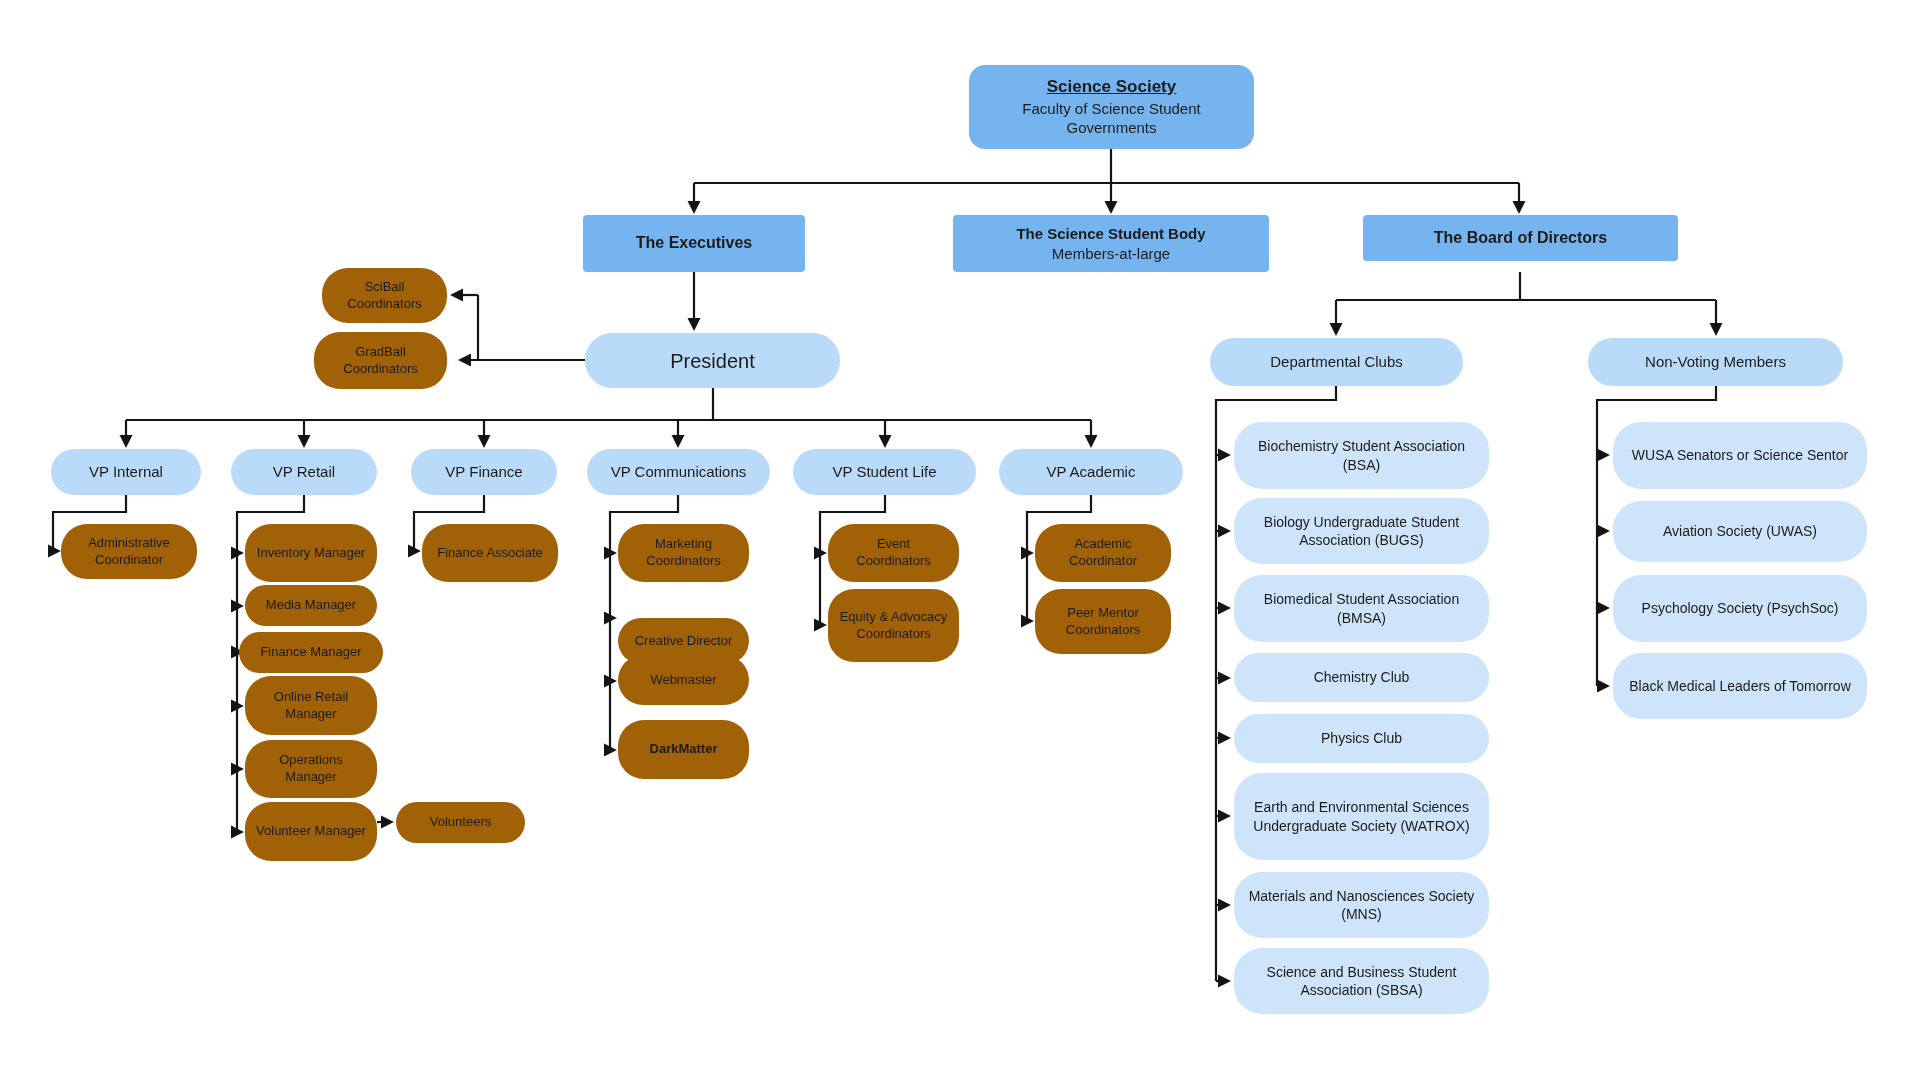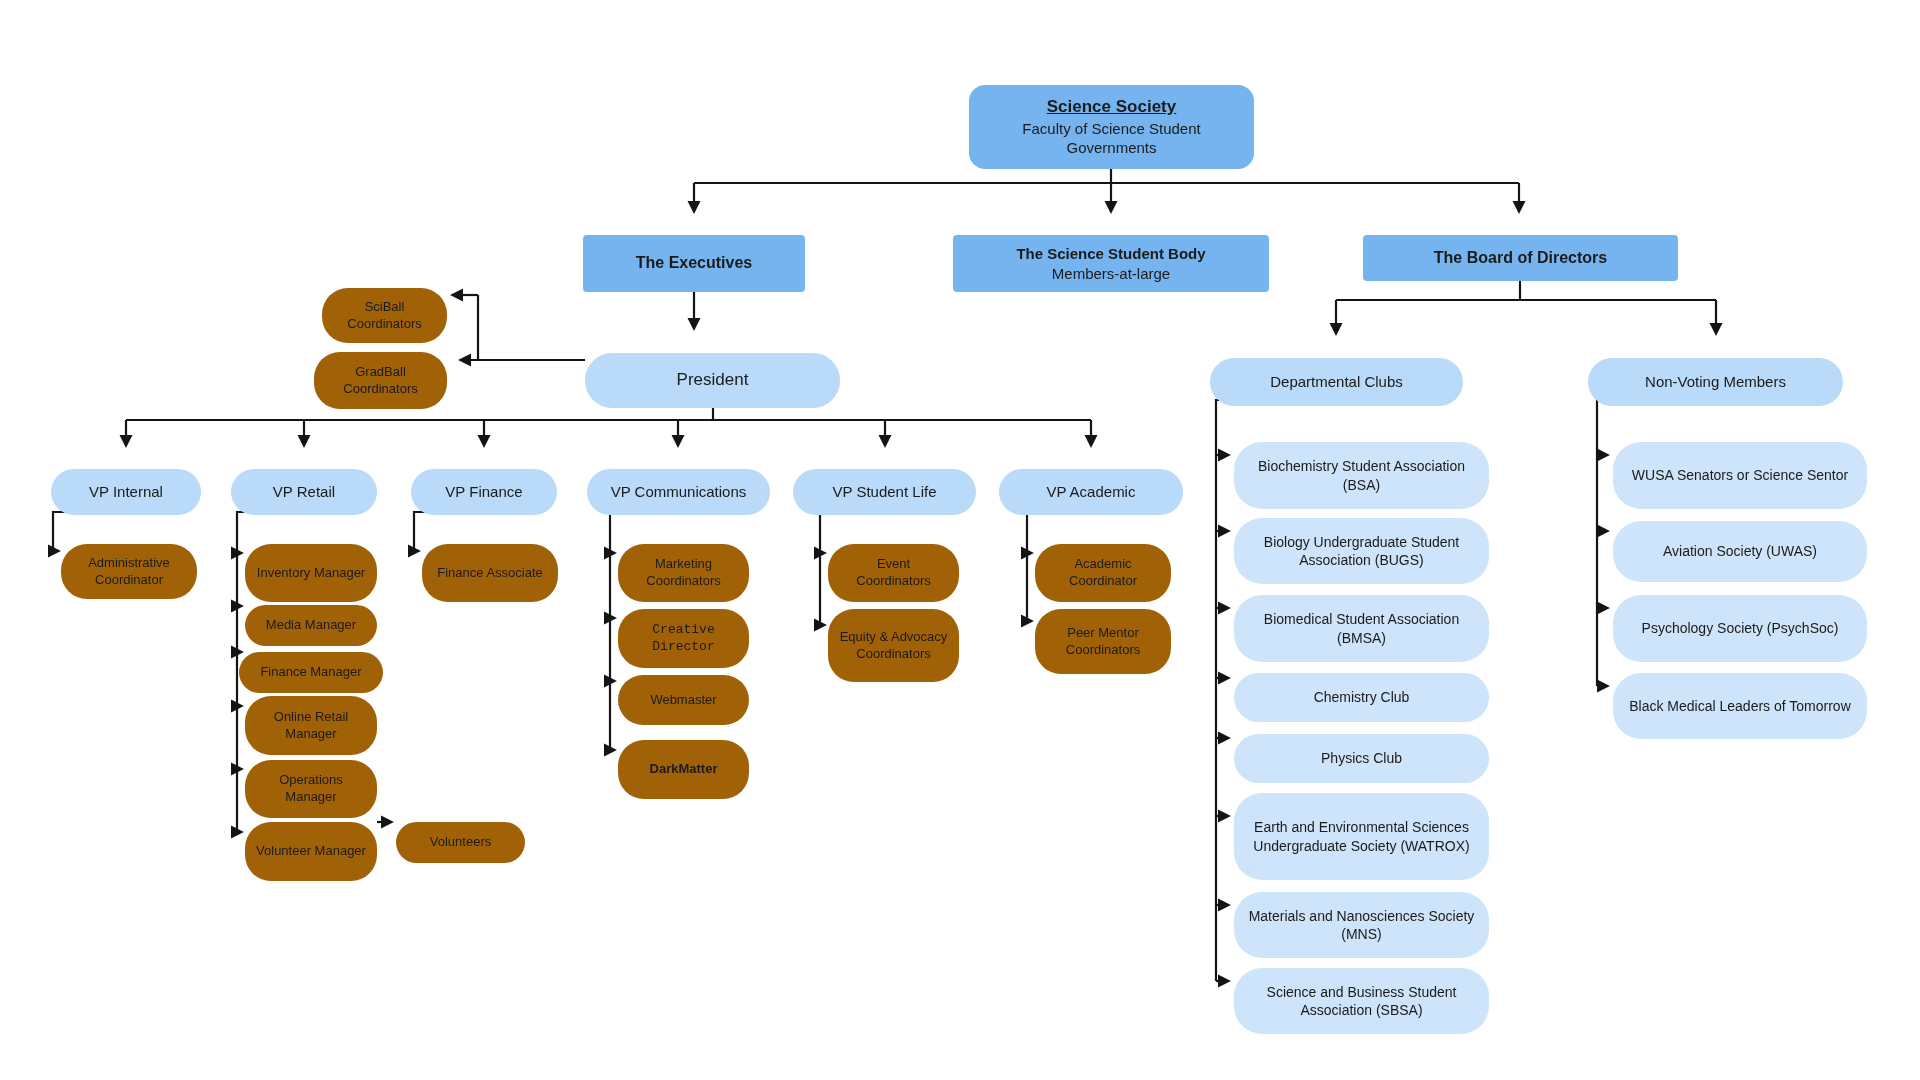--- a/index.html
+++ b/index.html
@@ -14,21 +14,20 @@
   .node{
     position:absolute;
     display:flex;flex-direction:column;
     align-items:center;justify-content:center;
     text-align:center;
     color:#1b1b1b;
     box-sizing:border-box;
     padding:4px 10px;
     line-height:1.3;
     white-space:normal;
-    margin-top:20px;
   }
   .header{background:#76b4f0;border-radius:4px;font-weight:700;font-size:16px;}
   .root{border-radius:16px;}
   .root .title{font-weight:700;font-size:17px;text-decoration:underline;}
   .root .subtitle{font-weight:400;font-size:16px;}
   .header .subtitle{font-weight:400;font-size:15px;}
   .header .title2{font-weight:700;font-size:15px;}
   .pill{background:#b9daf8;border-radius:27px;font-size:15px;}
   .leaf{background:#a16207;border-radius:26px;font-size:13px;}
   .club{background:#cde4fa;border-radius:28px;font-size:14px;}
@@ -130,21 +129,21 @@
 
   <div class="node header" style="left:583px;top:215px;width:222px;height:57px;">The Executives</div>
 
   <div class="node header" style="left:953px;top:215px;width:316px;height:57px;">
     <span class="title2">The Science Student Body</span>
     <span class="subtitle">Members-at-large</span>
   </div>
 
   <div class="node header" style="left:1363px;top:215px;width:315px;height:46px;">The Board of Directors</div>
 
-  <div class="node pill" style="left:585px;top:333px;width:255px;height:55px;font-size:17px;">President</div>
+  <div class="node pill" style="left:585px;top:333px;width:255px;height:55px;font-size:20px;">President</div>
   <div class="node leaf" style="left:322px;top:268px;width:125px;height:55px;">SciBall Coordinators</div>
   <div class="node leaf" style="left:314px;top:332px;width:133px;height:57px;">GradBall Coordinators</div>
 
   <div class="node pill" style="left:51px;top:449px;width:150px;height:46px;">VP Internal</div>
   <div class="node pill" style="left:231px;top:449px;width:146px;height:46px;">VP Retail</div>
   <div class="node pill" style="left:411px;top:449px;width:146px;height:46px;">VP Finance</div>
   <div class="node pill" style="left:587px;top:449px;width:183px;height:46px;">VP Communications</div>
   <div class="node pill" style="left:793px;top:449px;width:183px;height:46px;">VP Student Life</div>
   <div class="node pill" style="left:999px;top:449px;width:184px;height:46px;">VP Academic</div>
 
@@ -154,21 +153,21 @@
   <div class="node leaf" style="left:245px;top:585px;width:132px;height:41px;">Media Manager</div>
   <div class="node leaf" style="left:239px;top:632px;width:144px;height:41px;">Finance Manager</div>
   <div class="node leaf" style="left:245px;top:676px;width:132px;height:59px;">Online Retail Manager</div>
   <div class="node leaf" style="left:245px;top:740px;width:132px;height:58px;">Operations Manager</div>
   <div class="node leaf" style="left:245px;top:802px;width:132px;height:59px;">Volunteer Manager</div>
   <div class="node leaf" style="left:396px;top:802px;width:129px;height:41px;">Volunteers</div>
 
   <div class="node leaf" style="left:422px;top:524px;width:136px;height:58px;">Finance Associate</div>
 
   <div class="node leaf" style="left:618px;top:524px;width:131px;height:58px;">Marketing Coordinators</div>
-  <div class="node leaf" style="left:618px;top:589px;width:131px;height:59px;font-family:Liberation Mono, monospace;">Creative Director</div>
+  <div class="node leaf" style="left:618px;top:618px;width:131px;height:46px;">Creative Director</div>
   <div class="node leaf" style="left:618px;top:655px;width:131px;height:50px;">Webmaster</div>
   <div class="node leaf bold" style="left:618px;top:720px;width:131px;height:59px;">DarkMatter</div>
 
   <div class="node leaf" style="left:828px;top:524px;width:131px;height:58px;">Event Coordinators</div>
   <div class="node leaf" style="left:828px;top:589px;width:131px;height:73px;">Equity &amp; Advocacy Coordinators</div>
 
   <div class="node leaf" style="left:1035px;top:524px;width:136px;height:58px;">Academic Coordinator</div>
   <div class="node leaf" style="left:1035px;top:589px;width:136px;height:65px;">Peer Mentor Coordinators</div>
 
   <div class="node pill" style="left:1210px;top:338px;width:253px;height:48px;">Departmental Clubs</div>

